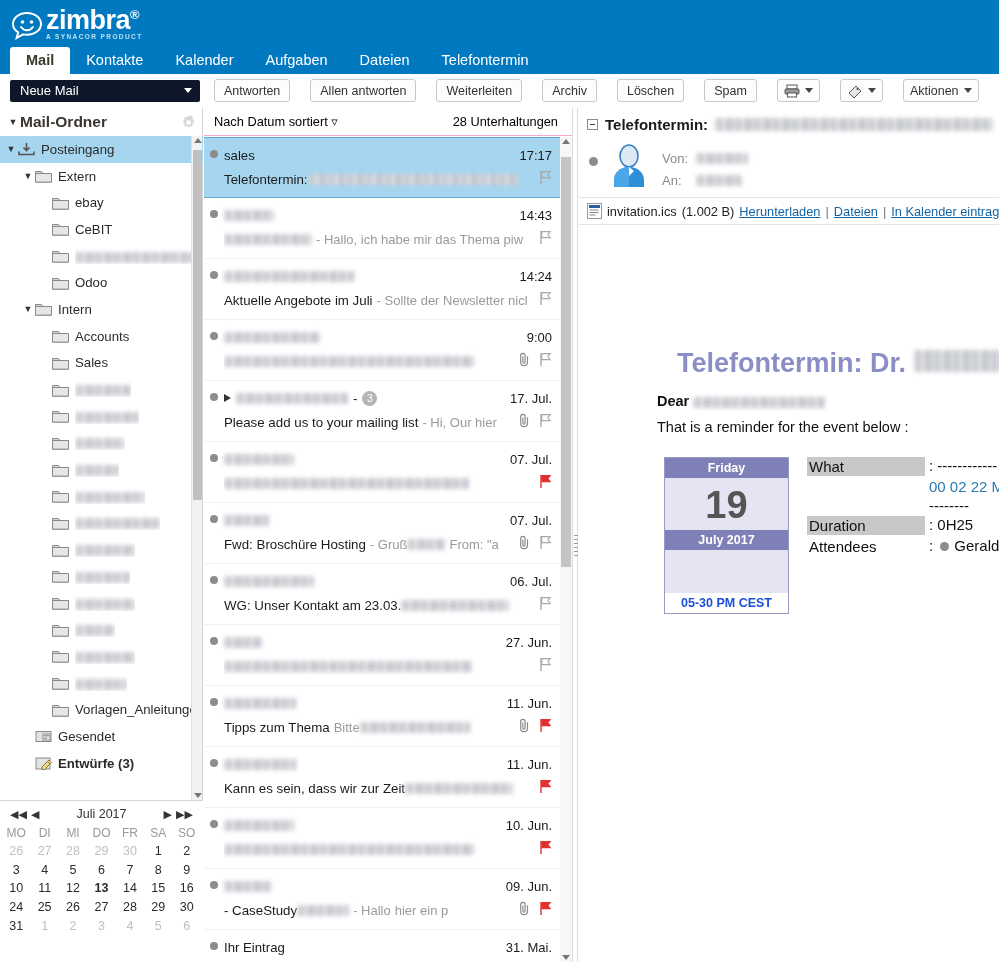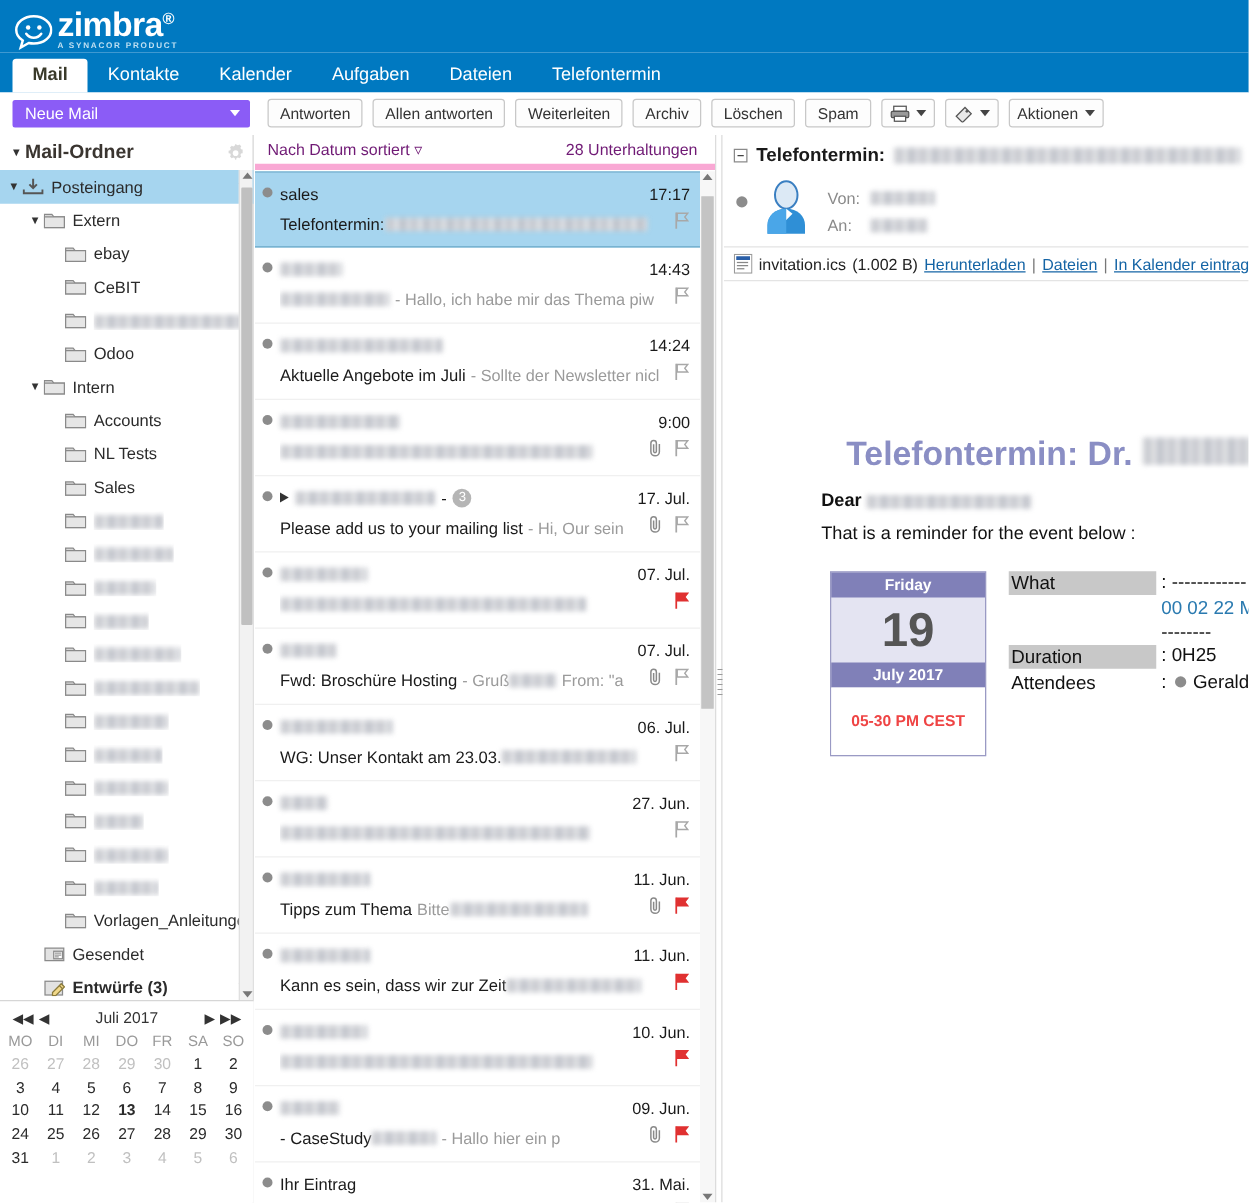--- a/index.html
+++ b/index.html
@@ -44,26 +44,26 @@
     background: #ffffff; color: #3a3a2a; font-weight: bold;
     border-radius: 3px 3px 0 0;
   }
 
   
   .toolbar {
     height: 34px; background: #ffffff; display: flex; align-items: center;
     padding: 0 6px; border-bottom: 1px solid #ffffff;
   }
   .compose-btn {
-    width: 190px; height: 22px; background: #8b5cf6; color: #fff;
+    width: 190px; height: 22px; background: #0f172a; color: #fff;
     font-size: 13px; border-radius: 2px; display: flex; align-items: center;
     justify-content: space-between; padding: 0 8px 0 10px; cursor: pointer;
     margin-left: 4px; margin-right: 14px;
   }
-  .tb-group { display: flex; align-items: flex-start; gap: 8px; }
+  .tb-group { display: flex; align-items: flex-start; gap: 20px; }
   .tb-btn {
     height: 23px; border: 1px solid #c8c8c8; border-radius: 3px;
     background: #fdfdfd; font-size: 12.5px; color: #333;
     padding: 0 9px; display: flex; align-items: center; cursor: pointer;
   }
   .tb-btn.icon-btn { padding: 0 6px; gap: 5px; }
   .caret-dn {
     width: 0; height: 0; border-left: 4px solid transparent;
     border-right: 4px solid transparent; border-top: 5px solid #fff;
   }
@@ -154,22 +154,22 @@
     background: #b3dcf2; border: 1px solid #4a90b8; border-radius: 2px;
   }
 
   
   .maillist {
     position: absolute; left: 204px; top: 0; width: 368px; bottom: 0;
     background: #fff;
   }
   .ml-head {
     height: 28px; display: flex; align-items: center; justify-content: space-between;
-    padding: 0 14px 0 10px; font-size: 12.8px; color: #701a75;
-    border-bottom: 5px solid #f9a8d4;
+    padding: 0 14px 0 10px; font-size: 12.8px; color: #000000;
+    border-bottom: 1px solid #f9a8d4;
   }
   .ml-sort { cursor: pointer; }
   .ml-rows {
     position: absolute; top: 29px; left: 0; right: 12px; bottom: 0;
     overflow: hidden;
   }
   .mrow {
     height: 61px; padding: 8px 8px 0 20px; position: relative;
     border-bottom: 1px solid #f0f0f0; cursor: pointer;
   }
@@ -281,22 +281,23 @@
   }
   .dc-day {
     font-size: 38px; font-weight: bold; color: #555; padding: 8px 0 6px;
     line-height: 1;
   }
   .dc-mon {
     background: #8080b8; color: #fff; font-size: 12.5px; font-weight: bold;
     padding: 3px 0;
   }
   .dc-time {
-    color: #ef4444; font-size: 12.5px; font-weight: bold; padding: 20px 0;
+    color: #1d4ed8; font-size: 12.5px; font-weight: bold; padding: 3px 0;
     background: #fff;
+    margin-top: 43px;
   }
   .ev-table { font-size: 15px; color: #111; }
   .ev-row { display: flex; align-items: flex-start; margin-bottom: 2px; }
   .ev-key {
     min-width: 118px; background: #c8c8c8; padding: 1px 2px; white-space: nowrap;
   }
   .ev-key.plain { background: transparent; }
   .ev-val { padding-left: 4px; white-space: nowrap; }
   .ev-num { color: #2a7ab0; }
   .ev-dot {
@@ -439,28 +440,20 @@
               </svg></span>
             <span class="f-label">Intern</span>
           </div>
           <div class="f-row" style="padding-left: 38px;">
             <span class="tw"></span>
             <span class="f-ico"><svg viewBox="0 0 17 14">
                 <path d="M0.5 2.5h6l1.6 2h8.4v8.6H0.5z" fill="#d8d8d8" stroke="#8a8a8a"></path>
                 <path d="M0.5 4.5h16v8.6H0.5z" fill="#e6e6e6" stroke="#8a8a8a"></path>
               </svg></span>
             <span class="f-label">Accounts</span>
-          </div>
-          <div class="f-row" style="padding-left: 38px;">
-            <span class="tw"></span>
-            <span class="f-ico"><svg viewBox="0 0 17 14">
-                <path d="M0.5 2.5h6l1.6 2h8.4v8.6H0.5z" fill="#d8d8d8" stroke="#8a8a8a"></path>
-                <path d="M0.5 4.5h16v8.6H0.5z" fill="#e6e6e6" stroke="#8a8a8a"></path>
-              </svg></span>
-            <span class="f-label">NL Tests</span>
           </div>
           <div class="f-row" style="padding-left: 38px;">
             <span class="tw"></span>
             <span class="f-ico"><svg viewBox="0 0 17 14">
                 <path d="M0.5 2.5h6l1.6 2h8.4v8.6H0.5z" fill="#d8d8d8" stroke="#8a8a8a"></path>
                 <path d="M0.5 4.5h16v8.6H0.5z" fill="#e6e6e6" stroke="#8a8a8a"></path>
               </svg></span>
             <span class="f-label">Sales</span>
           </div>
           <div class="f-row" style="padding-left: 38px;">
@@ -756,21 +749,21 @@
               <span class="m-from">
                 <span class="conv-arrow"></span>
                 <span class="blur" style="width: 112px;"></span>
                 <span>-</span>
                 <span class="conv-count">3</span>
               </span>
               <span class="m-date">17. Jul.</span>
             </div>
             <div class="m-l2">
               <span class="m-subj">Please add us to your mailing list</span>
-              <span class="m-frag">- Hi, Our sein</span>
+              <span class="m-frag">- Hi, Our hier</span>
               <span class="m-icons">
                 <span><svg width="13" height="15" viewBox="0 0 13 15">
                     <path d="M9.5 4.2v6.1a3.4 3.4 0 01-6.8 0V3.6a2.2 2.2 0 014.4 0v6.4a1.1 1.1 0 01-2.2 0V4.4" fill="none" stroke="#8a8a8a" stroke-width="1.2"></path>
                   </svg></span>
                 <span><svg width="13" height="15" viewBox="0 0 13 15">
                     <path d="M2 1v13" stroke="#a8a8a8" stroke-width="1.4"></path>
                     <path d="M2.8 1.6h8.4L8.8 4.6l2.4 3H2.8z" fill="none" stroke="#a8a8a8" stroke-width="1.1"></path>
                   </svg></span>
               </span>
             </div>

